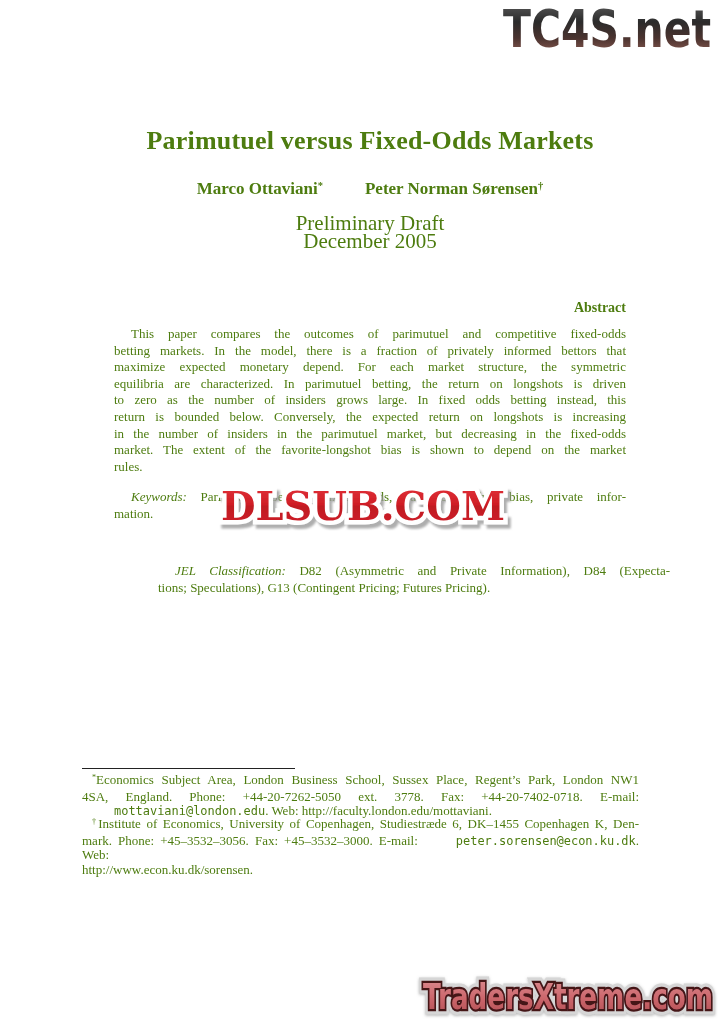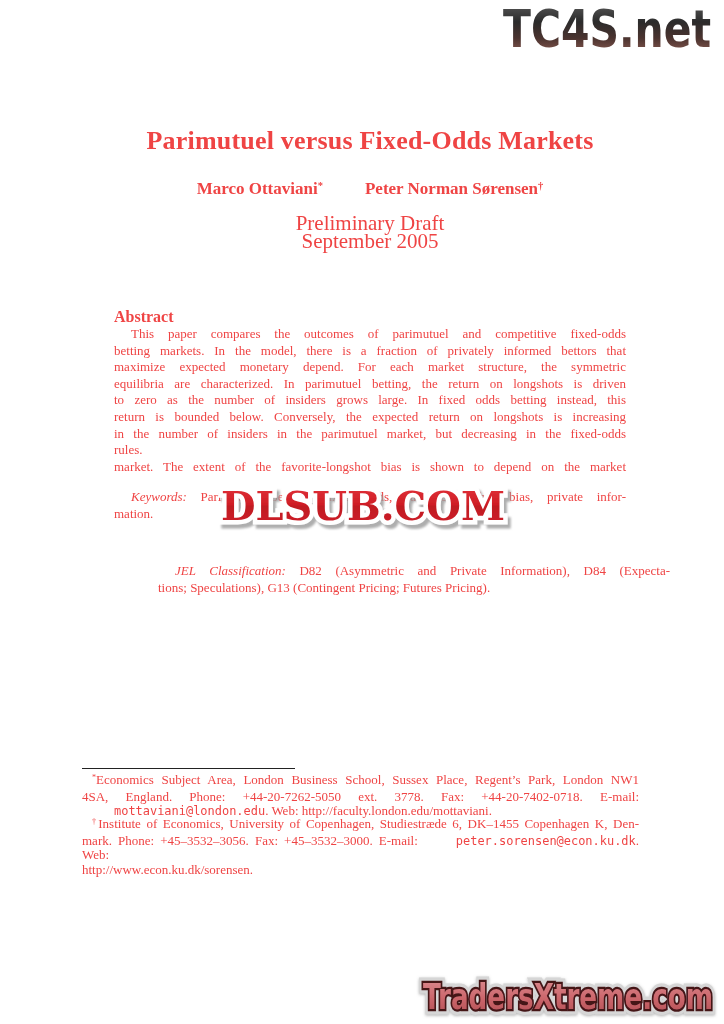--- a/index.html
+++ b/index.html
@@ -1,26 +1,26 @@
 <!DOCTYPE html>
 <html><head>
 <meta charset="utf-8">
 <style>
   html,body{margin:0;padding:0;background:#e8e8e8;}
   .page{
     position:relative;width:724px;height:1024px;background:#ffffff;
-    font-family:"Liberation Serif",serif;color:#ef4444;overflow:hidden;
+    font-family:"Liberation Serif",serif;color:#4d7c0f;overflow:hidden;
     margin:0 auto;
   }
   .content-block{position:absolute;left:114px;width:512px;}
   .title{top:126px;font-size:26px;font-weight:bold;text-align:center;letter-spacing:.2px;}
   .authors{top:179px;display:flex;justify-content:center;gap:42px;font-weight:bold;font-size:17px;}
   .sup{font-size:62%;position:relative;top:-0.5em;}
   .draft{top:215px;text-align:center;font-size:21px;line-height:17.5px;}
-  .abstract-head{top:308px;text-align:left;font-weight:bold;font-size:16px;}
+  .abstract-head{top:300px;text-align:right;font-weight:bold;font-size:14px;}
   .abstract{top:326px;font-size:13px;}
   .tline{line-height:16.6px;text-align:justify;text-align-last:justify;}
   .tline.last{text-align-last:left;}
   .tline.first{text-indent:17px;}
   .keywords{top:489px;font-size:13px;}
   .jel{top:563px;font-size:13px;margin-left:44px;}
   .it{font-style:italic;}
   .tt{font-family:"DejaVu Sans Mono",monospace;font-size:92%;padding-left:32px;}
   .fnrule{position:absolute;left:82px;top:768px;width:213px;height:0;border-top:1px solid #222;}
   .fn{position:absolute;left:82px;width:557px;font-size:13px;}
@@ -55,35 +55,35 @@
     <span>
       <span>Marco Ottaviani</span><span class="sup">*</span>
     </span>
     <span>
       <span>Peter Norman Sørensen</span><span class="sup">†</span>
     </span>
   </div>
 
   <div class="content-block draft">
     <div>Preliminary Draft</div>
-    <div>September 2005</div>
+    <div>December 2005</div>
   </div>
 
   <div class="content-block abstract-head">Abstract</div>
 
   <div class="content-block abstract">
       <div class="tline first"><span>This paper compares the outcomes of parimutuel and competitive fixed-odds</span></div>
       <div class="tline"><span>betting markets. In the model, there is a fraction of privately informed bettors that</span></div>
       <div class="tline"><span>maximize expected monetary depend.  For each market structure, the symmetric</span></div>
       <div class="tline"><span>equilibria are characterized. In parimutuel betting, the return on longshots is driven</span></div>
       <div class="tline"><span>to zero as the number of insiders grows large.  In fixed odds betting instead, this</span></div>
       <div class="tline"><span>return is bounded below. Conversely, the expected return on longshots is increasing</span></div>
       <div class="tline"><span>in the number of insiders in the parimutuel market, but decreasing in the fixed-odds</span></div>
+      <div class="tline"><span>market. The extent of the favorite-longshot bias is shown to depend on the market</span></div>
       <div class="tline last"><span>rules.</span></div>
-      <div class="tline"><span>market. The extent of the favorite-longshot bias is shown to depend on the market</span></div>
     </div>
 
   <div class="content-block keywords">
       <div class="tline first"><span class="it">Keywords:</span><span> Parimutuel betting, fixed odds, favorite-longshot bias, private infor-</span></div>
       <div class="tline last"><span>mation.</span></div>
     </div>
 
   <svg class="logo-dlsub" width="314" height="66" viewBox="0 0 314 66">
     <defs>
       <linearGradient id="gDL" x1="0" y1="0" x2="0" y2="1">

